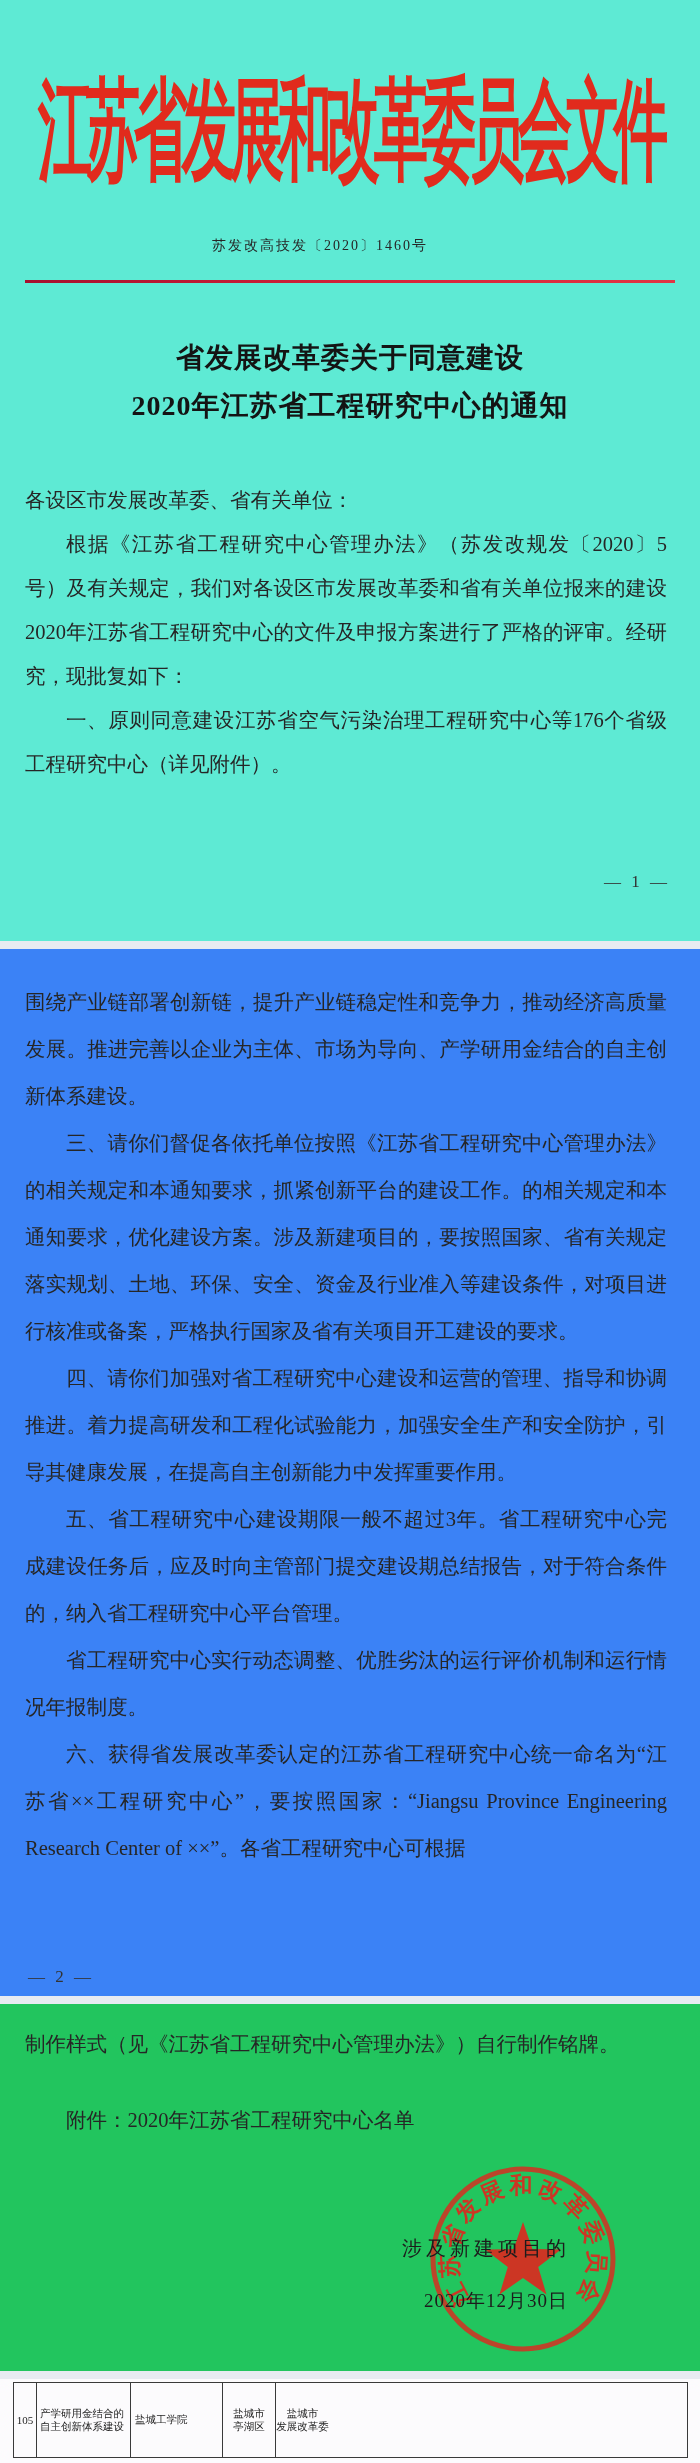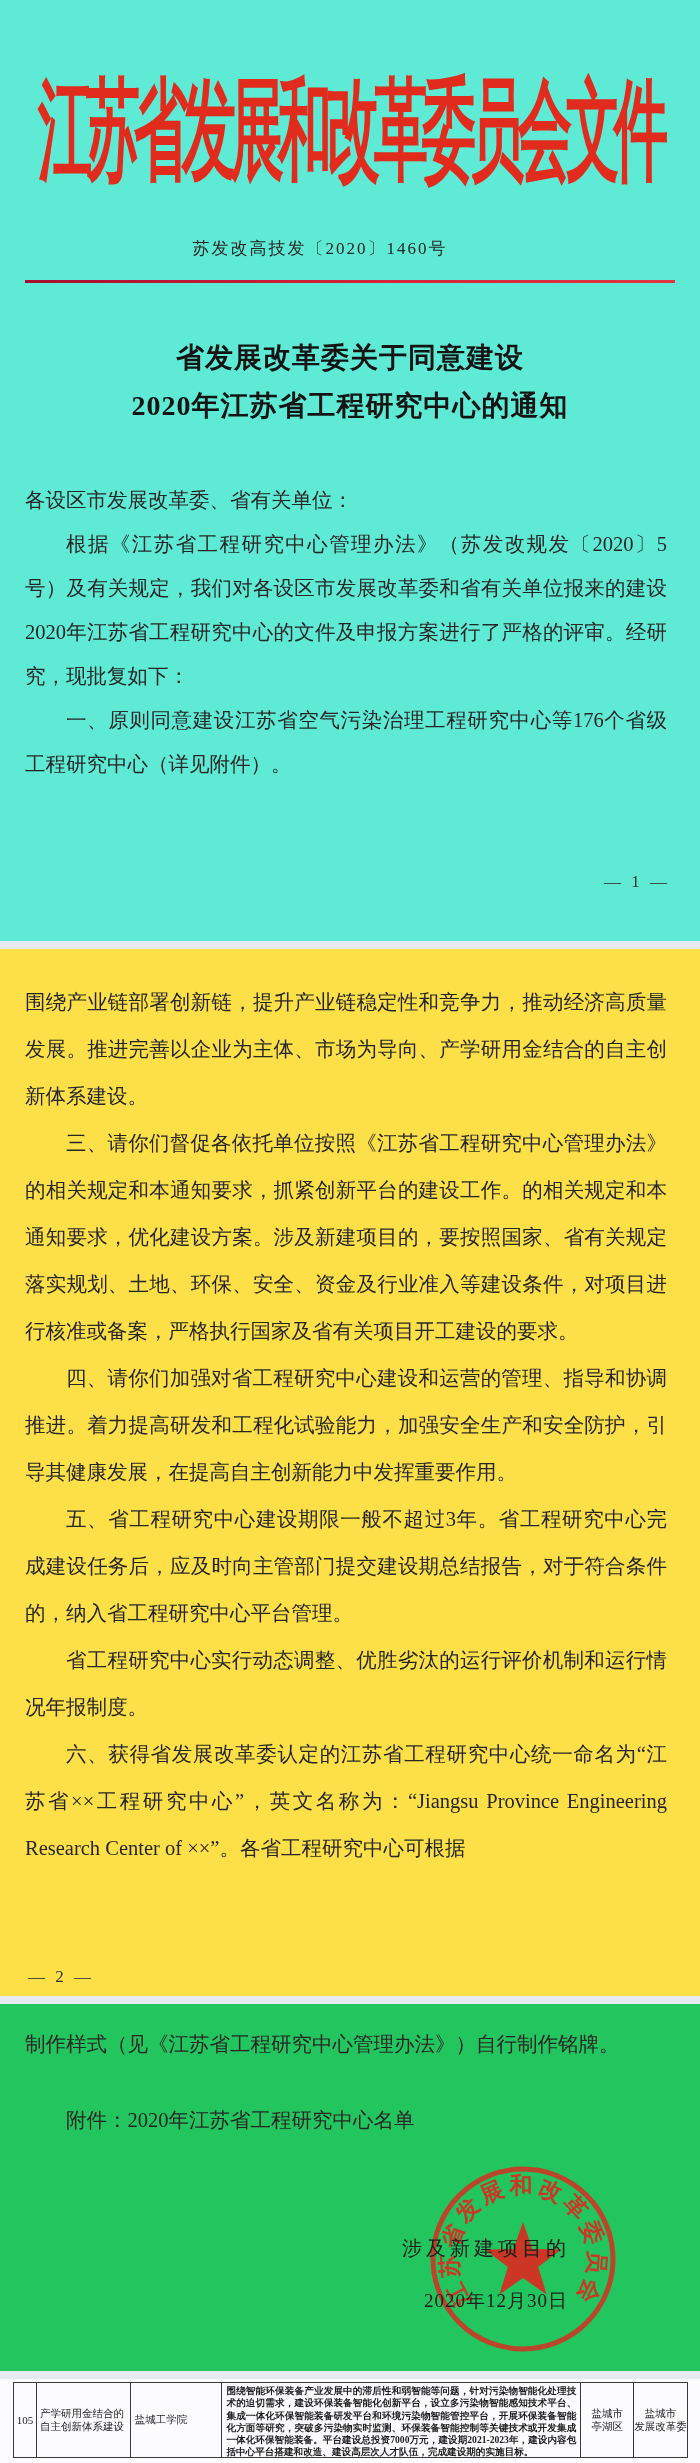--- a/index.html
+++ b/index.html
@@ -4,35 +4,35 @@
 <style>
   html,body { margin:0; padding:0; }
   body {
     width:700px; height:2463px;
     background:#e7ebf1;
     font-family:"Liberation Serif","DejaVu Serif",serif;
     overflow:hidden;
   }
   .page { position:relative; width:700px; margin:0 0 8px 0; overflow:hidden; }
   #page1 { height:941px;  background:#5eead4; }
-  #page2 { height:1047px; background:#fde047; }
+  #page2 { height:1047px; background:#3b82f6; }
   #page3 { height:367px;  background:#22c55e; }
   #strip { height:84px;   background:#fcfbfd; margin-bottom:0; }
 
   
   .header-title {
     position:absolute; top:57px; left:0; width:700px;
     text-align:center; white-space:nowrap;
     font-size:54px; font-weight:bold; color:#e12b1d;
     letter-spacing:-6px;
     transform:scaleY(2.05); transform-origin:50% 0;
   }
   .doc-number {
     position:absolute; top:237px; left:0; width:640px;
-    text-align:center; font-size:17px; color:#262626; letter-spacing:2px;
+    text-align:center; font-size:14px; color:#262626; letter-spacing:2px;
   }
   .red-rule {
     position:absolute; top:280px; left:25px; width:650px; height:3px;
     background:linear-gradient(to right,#a5112f,#d5243a 55%,#e03544);
   }
   .doc-title {
     position:absolute; top:334px; left:0; width:700px;
     text-align:center; font-size:28px; font-weight:bold; color:#141414;
     line-height:48px; letter-spacing:1px;
   }
@@ -101,21 +101,21 @@
   <div class="pn" id="pn1">— 1 —</div>
 </div>
 
 <div class="page" id="page2">
   <div class="body-block">
     <p class="no-indent">围绕产业链部署创新链，提升产业链稳定性和竞争力，推动经济高质量发展。推进完善以企业为主体、市场为导向、产学研用金结合的自主创新体系建设。</p>
     <p>三、请你们督促各依托单位按照《江苏省工程研究中心管理办法》的相关规定和本通知要求，抓紧创新平台的建设工作。的相关规定和本通知要求，优化建设方案。涉及新建项目的，要按照国家、省有关规定落实规划、土地、环保、安全、资金及行业准入等建设条件，对项目进行核准或备案，严格执行国家及省有关项目开工建设的要求。</p>
     <p>四、请你们加强对省工程研究中心建设和运营的管理、指导和协调推进。着力提高研发和工程化试验能力，加强安全生产和安全防护，引导其健康发展，在提高自主创新能力中发挥重要作用。</p>
     <p>五、省工程研究中心建设期限一般不超过3年。省工程研究中心完成建设任务后，应及时向主管部门提交建设期总结报告，对于符合条件的，纳入省工程研究中心平台管理。</p>
     <p>省工程研究中心实行动态调整、优胜劣汰的运行评价机制和运行情况年报制度。</p>
-    <p>六、获得省发展改革委认定的江苏省工程研究中心统一命名为“江苏省××工程研究中心”，英文名称为：“Jiangsu Province Engineering Research Center of ××”。各省工程研究中心可根据</p>
+    <p>六、获得省发展改革委认定的江苏省工程研究中心统一命名为“江苏省××工程研究中心”，要按照国家：“Jiangsu Province Engineering Research Center of ××”。各省工程研究中心可根据</p>
   </div>
   <div class="pn" id="pn2">— 2 —</div>
 </div>
 
 <div class="page" id="page3">
   <div class="cont-line">制作样式（见《江苏省工程研究中心管理办法》）自行制作铭牌。</div>
   <div class="attach-line">附件：2020年江苏省工程研究中心名单</div>
 
   <svg class="seal" viewBox="0 0 200 200">
     <circle cx="100" cy="100" r="90" fill="none" stroke="#d92c20" stroke-width="5" opacity="0.9"></circle>
@@ -128,21 +128,20 @@
 
   <div class="issuer">涉及新建项目的</div>
   <div class="sign-date">2020年12月30日</div>
 </div>
 
 <div class="page" id="strip">
   <div class="ft">
     <div class="cell c-no">105</div>
     <div class="cell c-name">产学研用金结合的自主创新体系建设</div>
     <div class="cell c-unit">盐城工学院</div>
-    <div class="cell c-desc">围绕智能环保装备产业发展中的滞后性和弱智能等问题，针对污染物智能化处理技术的迫切需求，建设环保装备智能化创新平台，设立多污染物智能感知技术平台、集成一体化环保智能装备研发平台和环境污染物智能管控平台，开展环保装备智能化方面等研究，突破多污染物实时监测、环保装备智能控制等关键技术或开发集成一体化环保智能装备。平台建设总投资7000万元，建设期2021-2023年，建设内容包括中心平台搭建和改造、建设高层次人才队伍，完成建设期的实施目标。</div>
     <div class="cell c-place">
       <span>盐城市</span>
       <span>亭湖区</span>
     </div>
     <div class="cell c-place">
       <span>盐城市</span>
       <span>发展改革委</span>
     </div>
   </div>
 </div>

